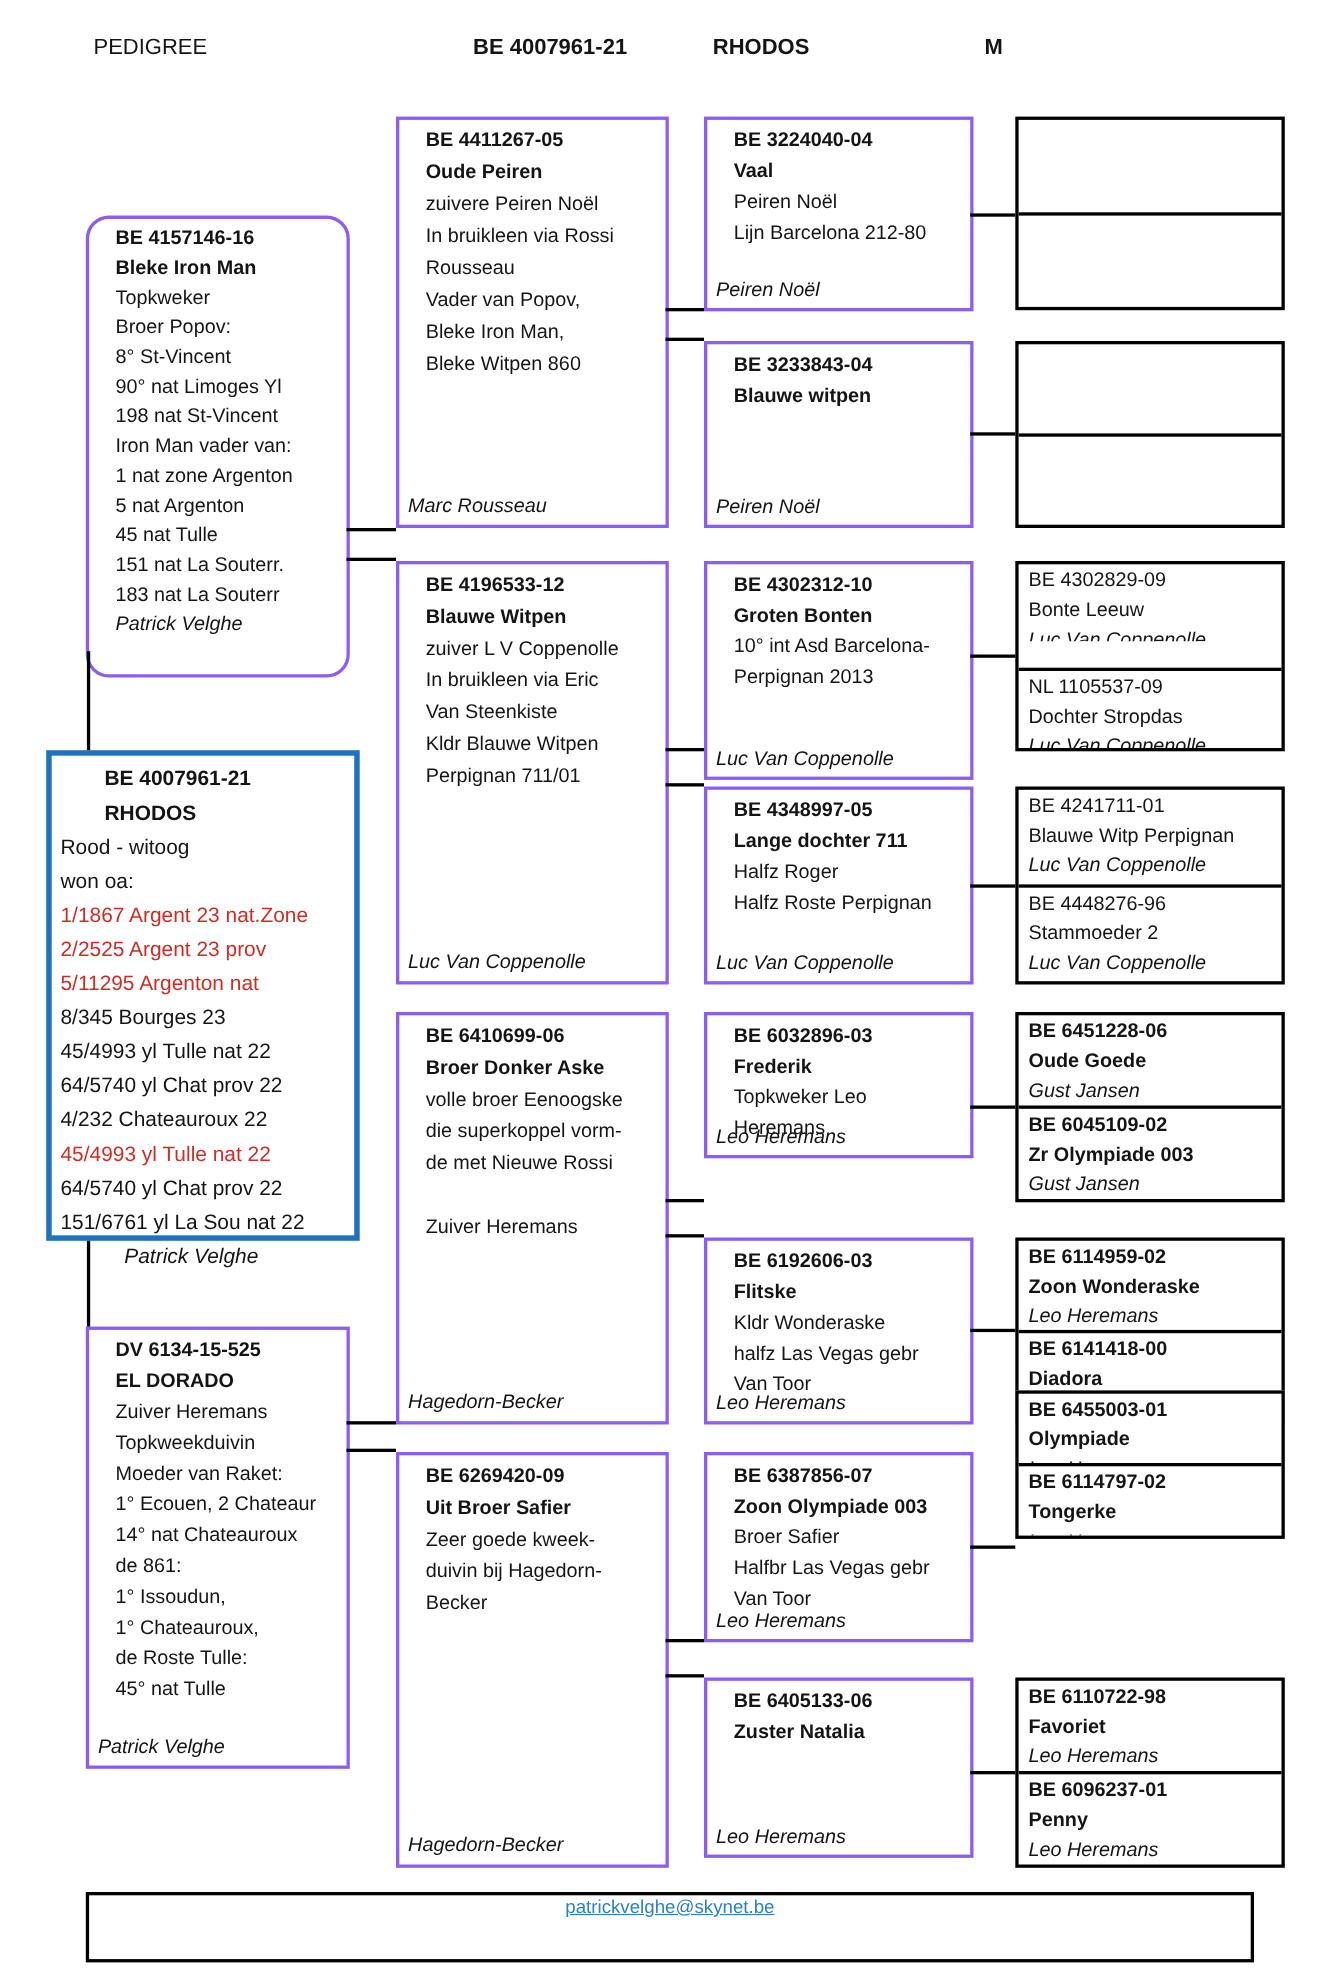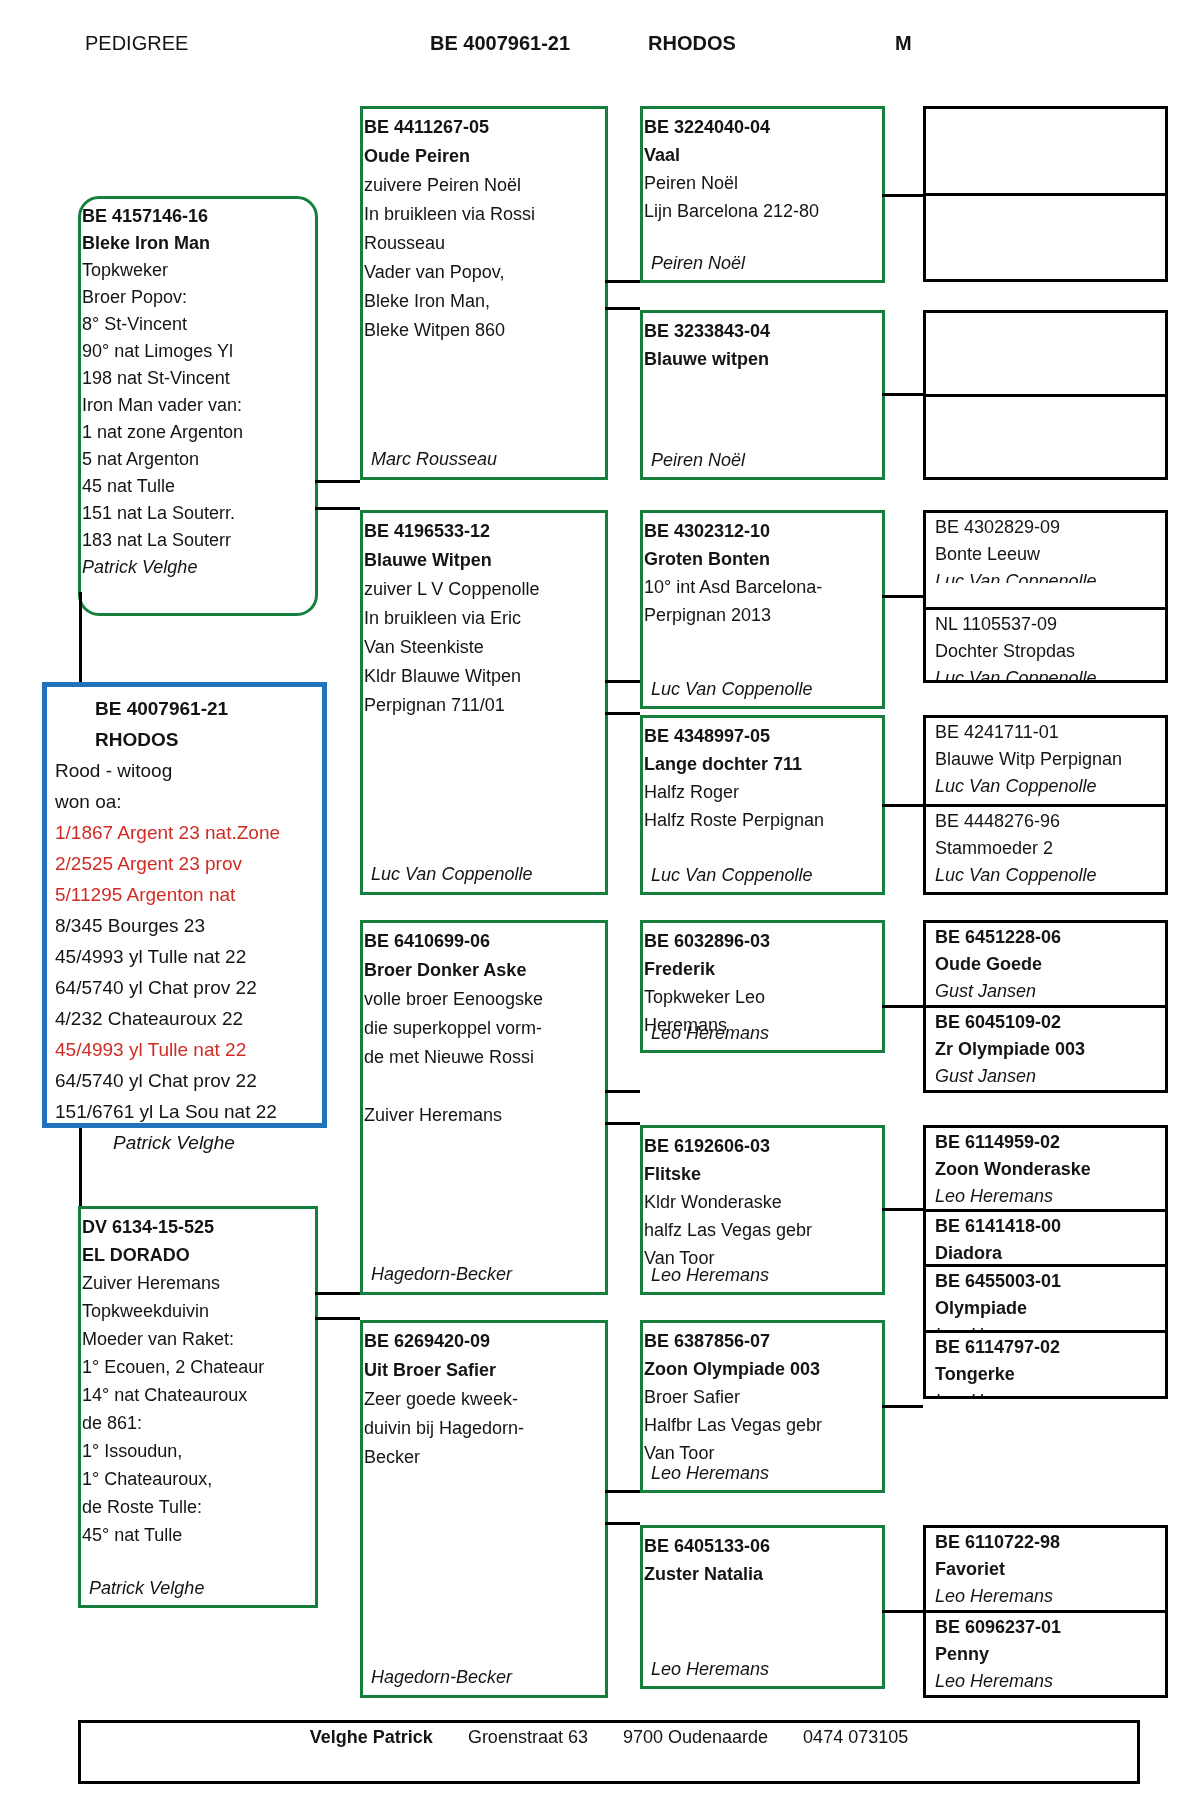--- a/index.html
+++ b/index.html
@@ -1,20 +1,20 @@
 <!DOCTYPE html>
 <html><head>
 <meta charset="utf-8">
 <style>
   html,body{margin:0;padding:0;}
   body{width:1200px;height:1800px;position:relative;background:#ffffff;
        font-family:"Liberation Sans",sans-serif;color:#141414;}
   .hdr{position:absolute;font-size:20px;white-space:nowrap;}
   .b{font-weight:bold;}
-  .box{position:absolute;border:3px solid #15803d;box-sizing:border-box;padding:4px 1px;background:#fff;}
+  .box{position:absolute;border:3px solid #8b5cf6;box-sizing:border-box;padding:4px 24px;background:#fff;}
   .box1{left:78px;width:240px;font-size:18px;line-height:27px;}
   .subject{left:42px;width:285px;border:5px solid #1f72bc;font-size:19px;line-height:31px;padding:6px 8px;}
   .subject .head{padding-left:40px;}
   .box2{left:360px;width:248px;font-size:18px;line-height:29px;}
   .box3{left:640px;width:245px;font-size:18px;line-height:28px;}
   .pair{position:absolute;left:923px;width:245px;border:3px solid #000;box-sizing:border-box;
         display:flex;flex-direction:column;background:#fff;}
   .cell4{flex:1;padding:1px 9px;font-size:18px;line-height:27px;overflow:hidden;}
   .cellB{border-top:3px solid #000;}
   .boldcell .c4ring,.boldcell .c4name{font-weight:bold;}
@@ -283,19 +283,16 @@
 <div class="hline" style="left:882px;top:194px;width:41px;height:3px;"></div>
 <div class="hline" style="left:882px;top:393px;width:41px;height:3px;"></div>
 <div class="hline" style="left:882px;top:595px;width:41px;height:3px;"></div>
 <div class="hline" style="left:882px;top:804px;width:41px;height:3px;"></div>
 <div class="hline" style="left:882px;top:1005px;width:41px;height:3px;"></div>
 <div class="hline" style="left:882px;top:1208px;width:41px;height:3px;"></div>
 <div class="hline" style="left:882px;top:1405px;width:41px;height:3px;"></div>
 <div class="hline" style="left:882px;top:1610px;width:41px;height:3px;"></div>
 
 <div class="footer">
-  <div class="row1">
-    <span class="b seg">Velghe Patrick</span>
-    <span class="seg">Groenstraat 63</span>
-    <span class="seg">9700 Oudenaarde</span>
-    <span class="seg">0474 073105</span>
+  <div>
+    <a href="#" class="email">patrickvelghe@skynet.be</a>
   </div>
 </div>
 
 </body></html>

